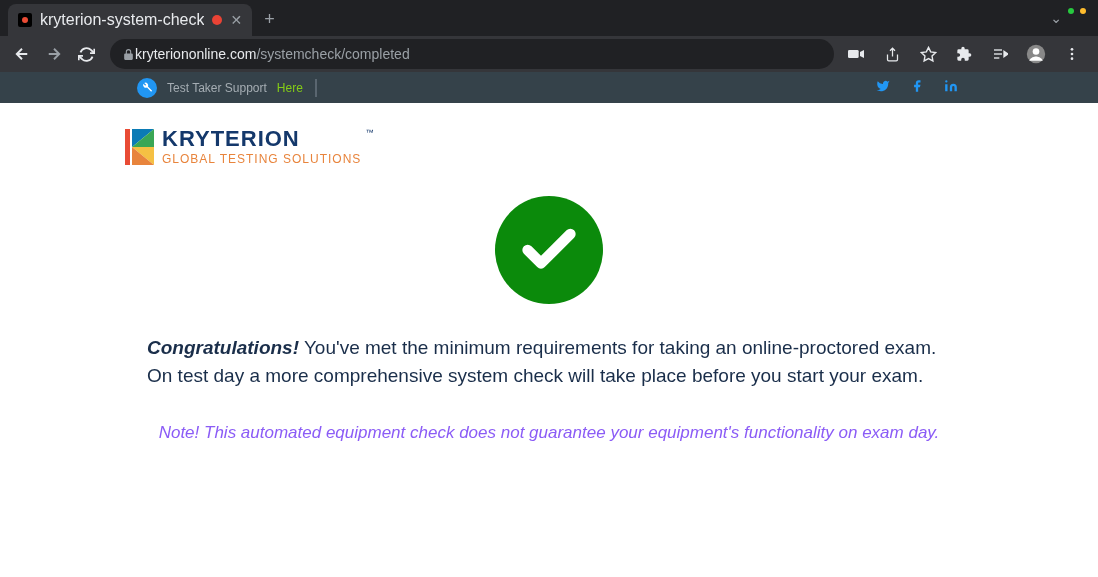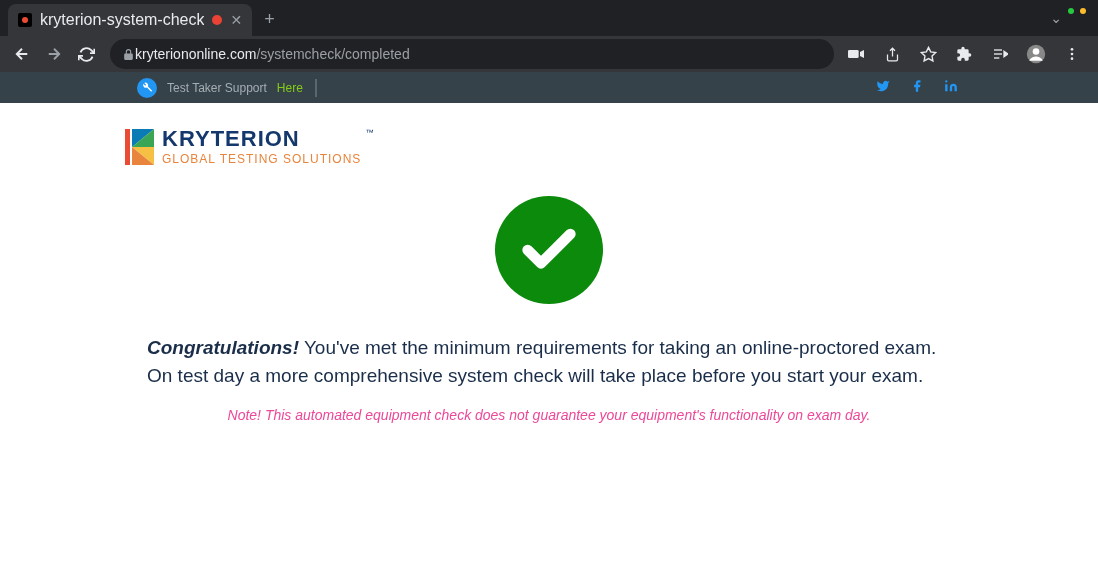--- a/index.html
+++ b/index.html
@@ -46,24 +46,24 @@
     .logo { display: flex; align-items: center; gap: 4px; margin-bottom: 30px; }
     .logo-mark { display: flex; align-items: center; }
     .logo-bar { width: 5px; height: 36px; background: #e94b35; margin-right: 2px; }
     .logo-text { display: flex; flex-direction: column; margin-left: 4px; }
     .logo-name { font-size: 22px; font-weight: 700; color: #14386b; letter-spacing: 1px; line-height: 1; }
     .logo-tag { font-size: 12px; color: #e8843c; letter-spacing: 1px; margin-top: 2px; }
     .logo-tm { font-size: 8px; color: #14386b; align-self: flex-start; }
     
     .check-circle { width: 108px; height: 108px; border-radius: 50%; background: #0b8a0b; margin: 0 auto 30px; display: flex; align-items: center; justify-content: center; }
     
-    .congrats { font-size: 19px; color: #1a2e4a; margin: 0 22px 18px; line-height: 1.45; }
+    .congrats { font-size: 19px; color: #1a2e4a; margin: 0 22px 34px; line-height: 1.45; }
     .congrats strong { font-style: italic; font-weight: 700; }
     .close-text { font-size: 19px; color: #1a2e4a; margin: 0 22px 50px; }
-    .note { font-size: 14px; font-style: italic; color: #ec4899; text-align: center; margin: 0 22px; }
+    .note { font-size: 17px; font-style: italic; color: #8b5cf6; text-align: center; margin: 0 22px; }
   </style>
 </head>
 <body>
 
 <div class="tab-strip">
   <div class="tab">
     <div class="tab-favicon"></div>
     <span class="tab-title">kryterion-system-check</span>
     <span class="tab-rec"></span>
     <span class="tab-close">✕</span>

